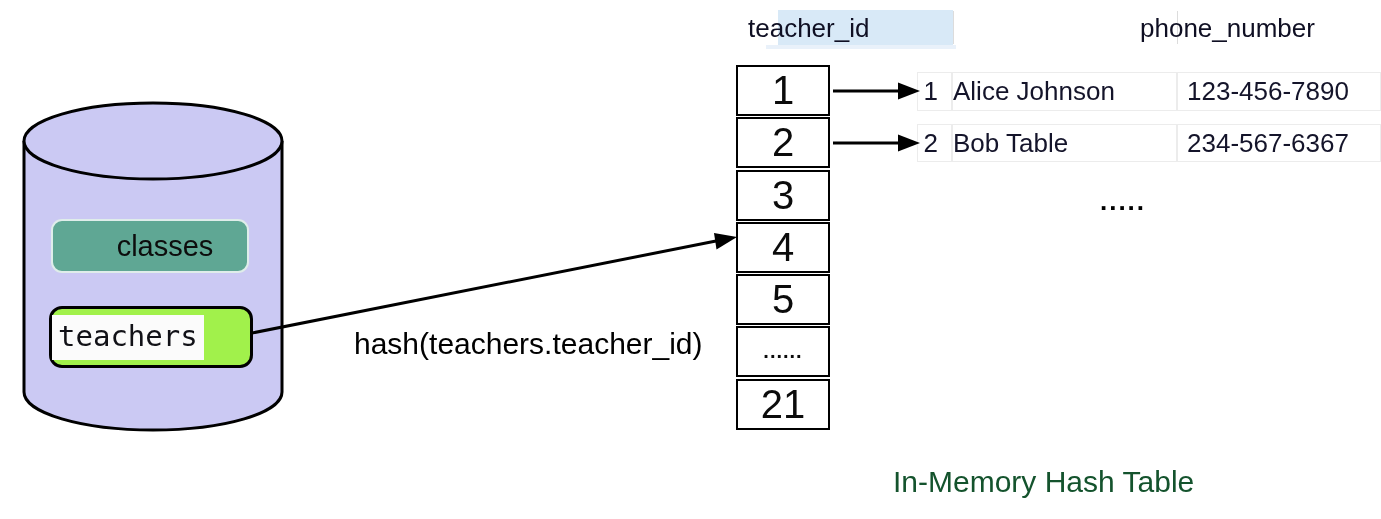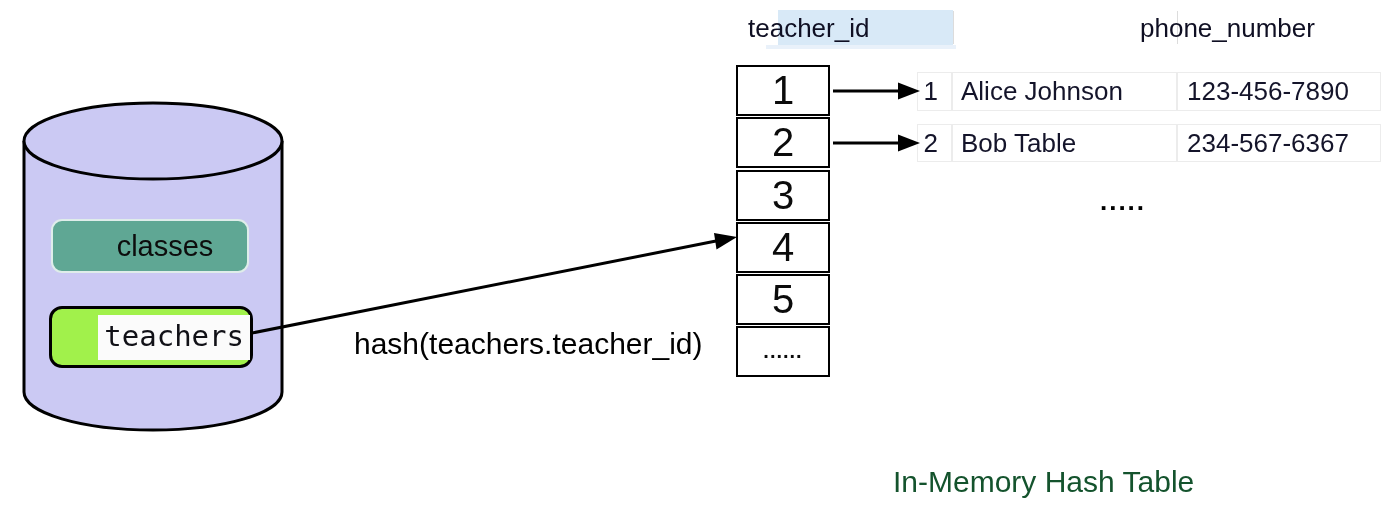--- a/index.html
+++ b/index.html
@@ -27,21 +27,21 @@
 
   .abs{position:absolute;z-index:2;}
 
   
   .classes-box{left:51px;top:219px;width:198px;height:54px;
     background:var(--classes-fill);border:2px solid rgba(255,255,255,0.8);
     border-radius:11px;display:flex;align-items:center;justify-content:center;
     font-size:29px;color:#0d0d0d;padding-left:30px;}
   .teachers-box{left:49px;top:306px;width:204px;height:62px;
     background:var(--teachers-fill);border:3px solid var(--outline);
-    border-radius:13px;display:flex;align-items:center;justify-content:flex-end;}
+    border-radius:13px;display:flex;align-items:center;justify-content:flex-start;}
   .teachers-inner{background:var(--teachers-text-bg);padding:4px 6px 7px 6px;
     font-family:"DejaVu Sans Mono",monospace;font-size:29px;color:#111117;
     line-height:34px;}
 
   
   .hash-label{left:322px;top:327px;font-size:30px;color:#000;letter-spacing:0px;margin-left:32px;}
 
   
   .hash-col{left:736px;top:65px;width:94px;display:flex;flex-direction:column;gap:1.3px;}
   .bucket{width:94px;height:51px;border:2.5px solid var(--outline);background:#fff;
@@ -58,21 +58,21 @@
   .hdr-phone{left:1140px;}
   .vdiv{top:11px;width:1px;height:33px;background:var(--grid-divider);z-index:1;}
   .vdiv-1{left:953px;}
   .vdiv-2{left:1177px;}
 
   .cell{border:1px solid var(--grid-border);background:transparent;
     font-size:26px;color:var(--grid-text);white-space:nowrap;overflow:visible;}
   .r1{top:72px;height:39px;line-height:37px;}
   .r2{top:124px;height:38px;line-height:36px;}
   .c-id{left:917px;width:35px;text-align:right;padding-right:13px;}
-  .c-name{left:952px;width:225px;padding-left:8px;}
+  .c-name{left:952px;width:225px;}
   .c-phone{left:1177px;width:204px;padding-left:9px;}
 
   .more-dots{left:1095px;top:186px;width:56px;text-align:center;
     font-size:26px;font-weight:bold;letter-spacing:2px;color:#000;}
 
   .caption{left:893px;top:465px;font-size:30px;color:#14532d;}
 </style>
 </head>
 <body>
 
@@ -105,20 +105,23 @@
       </div>
     <div class="bucket">
         <span>4</span>
       </div>
     <div class="bucket">
         <span>5</span>
       </div>
     <div class="bucket small">
         <span>......</span>
       </div>
+    <div class="bucket">
+        <span>21</span>
+      </div>
   </div>
 
   <div class="abs hdr-highlight"></div>
   <div class="abs hdr-underline"></div>
   <div class="abs hdr-text hdr-id">teacher_id</div>
   <div class="abs hdr-text hdr-phone">phone_number</div>
   <div class="abs vdiv vdiv-1"></div>
   <div class="abs vdiv vdiv-2"></div>
 
   <div class="abs cell r1 c-id">1</div>

